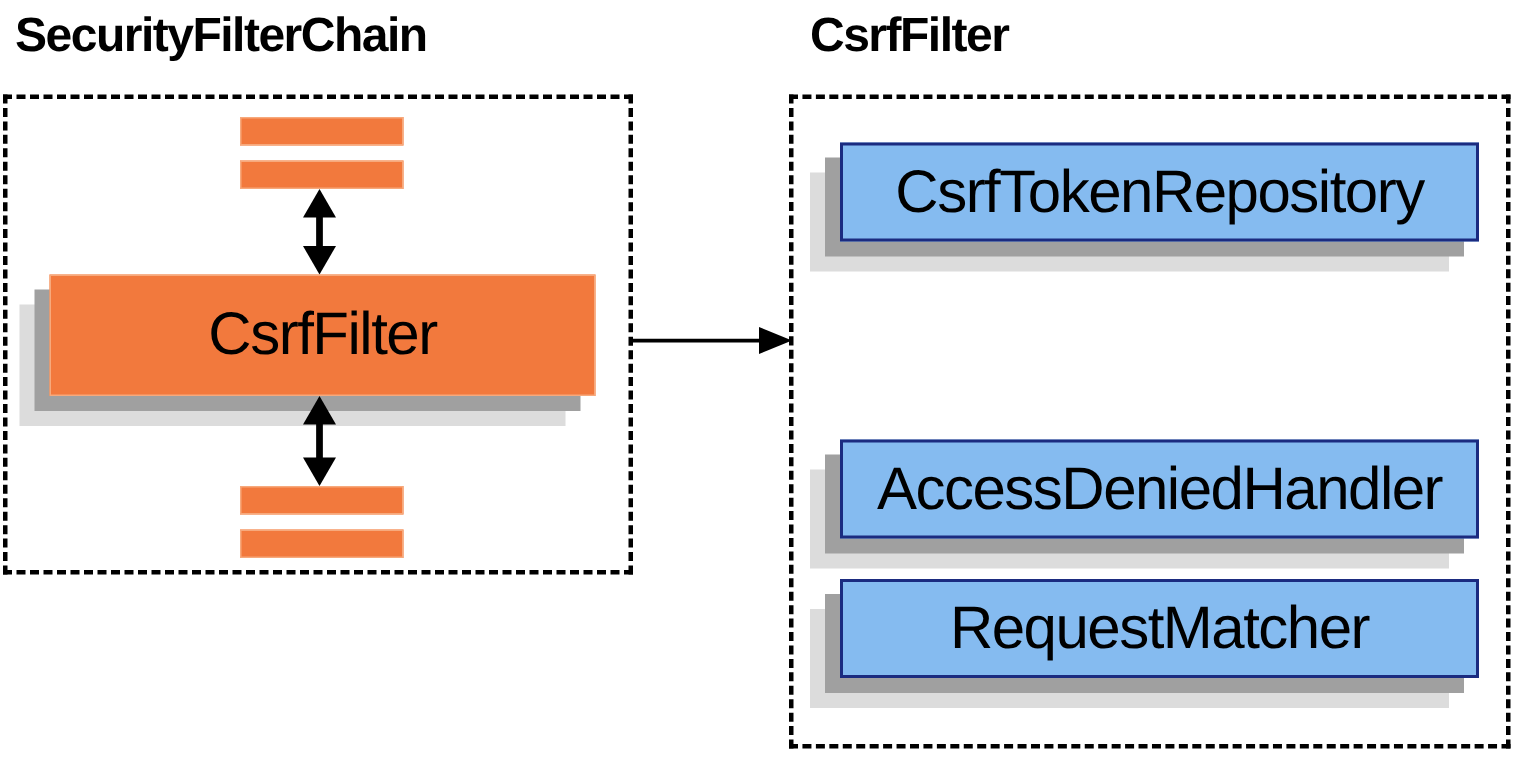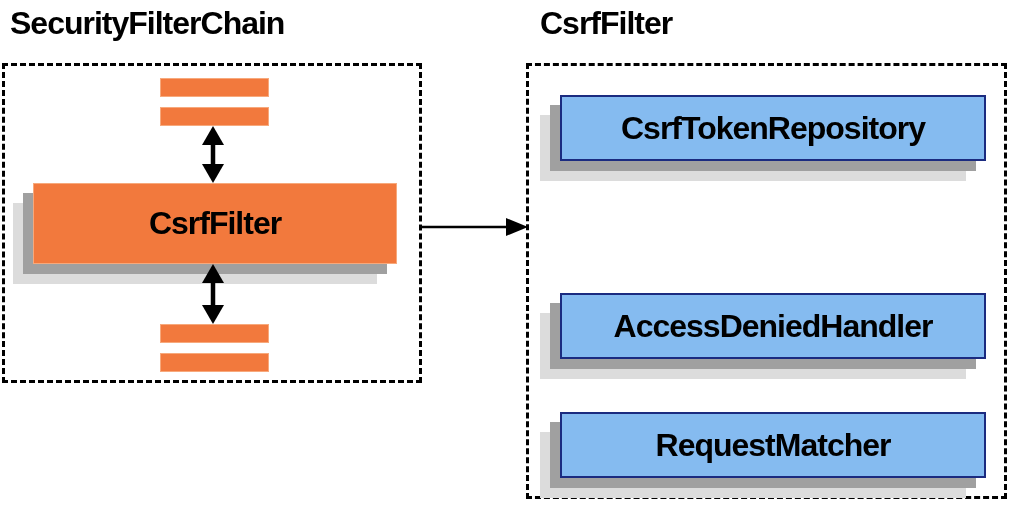--- a/index.html
+++ b/index.html
@@ -52,35 +52,35 @@
   }
 
   .filter-box {
     position: absolute; left: 33px; top: 183px; width: 364px; height: 81px;
     background: var(--orange);
     border: 1px solid var(--orange_border);
     display: flex; align-items: center; justify-content: center;
     z-index: 2;
   }
   .box-label {
-    font-size: 32px; font-weight: bold; letter-spacing: -1px;
+    font-size: 40px; font-weight: normal; letter-spacing: -1px;
     color: var(--text); white-space: nowrap;
   }
 
   .component-box {
     position: absolute; left: 560px; width: 426px; height: 66px;
     background: var(--blue);
     border: 2px solid var(--blue_border);
     display: flex; align-items: center; justify-content: center;
     z-index: 2;
   }
   #component-1 { top: 95px; }
   #component-2 { top: 193px; }
   #component-3 { top: 293px; }
-  #component-4 { top: 412px; }
+  #component-4 { top: 386px; }
 
   .arrow-svg { position: absolute; z-index: 3; }
   #double-arrow-top    { left: 192px; top: 126px; }
   #double-arrow-bottom { left: 192px; top: 264px; }
   #flow-arrow          { left: 422px; top: 215px; }
 </style>
 </head>
 <body>
 
 <div class="diagram">

